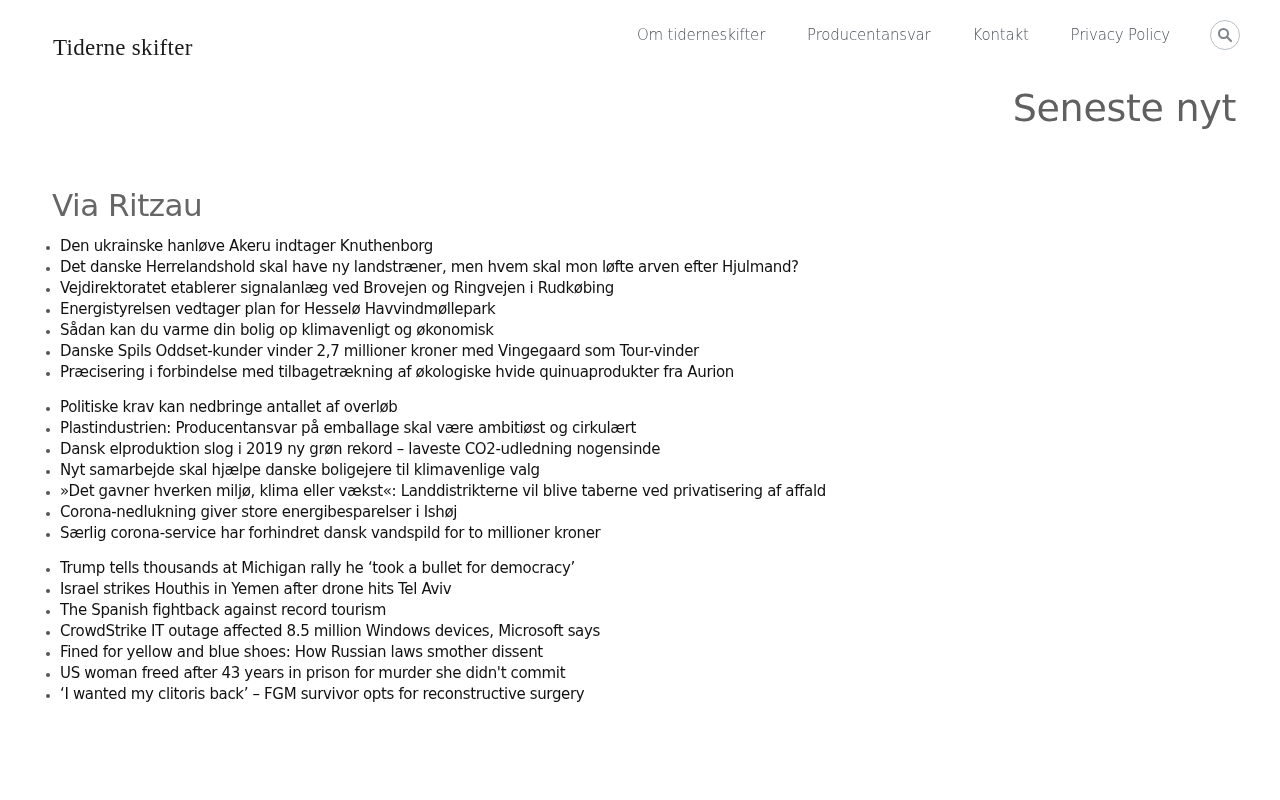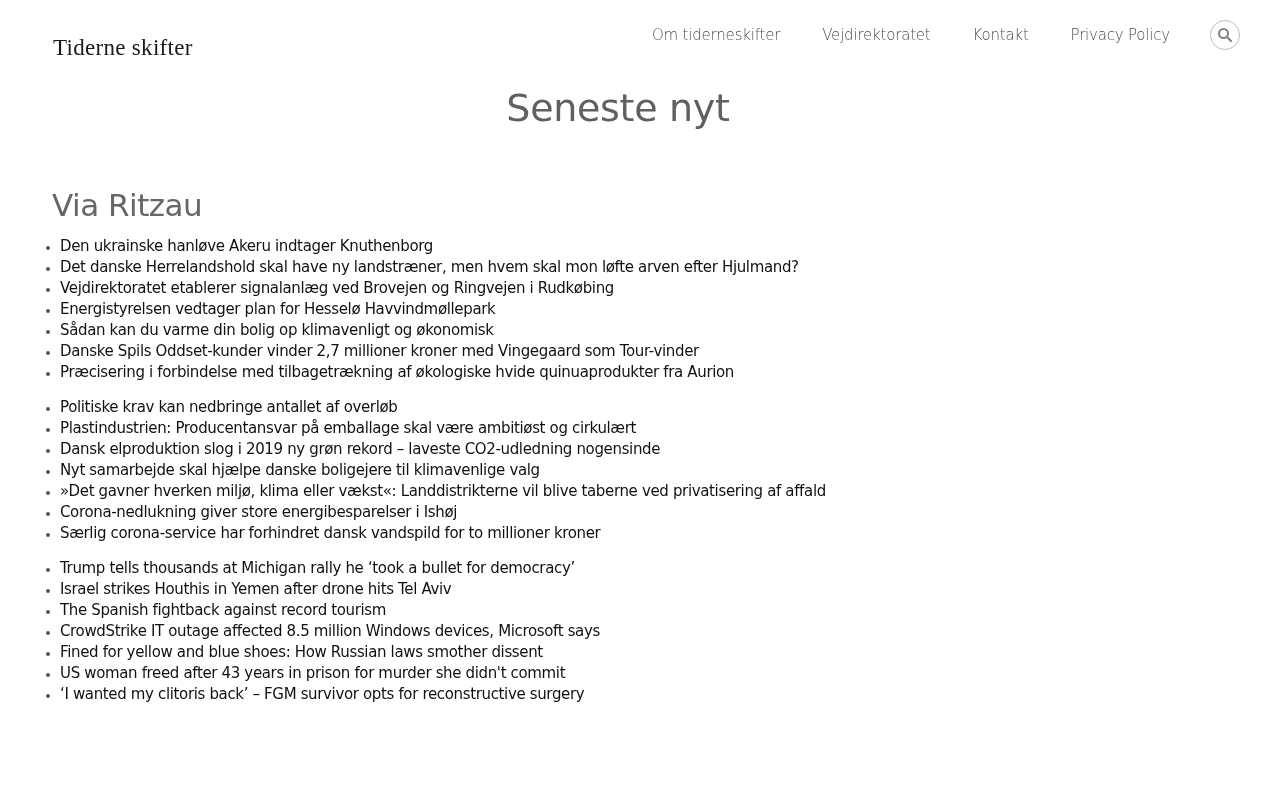--- a/index.html
+++ b/index.html
@@ -2,36 +2,36 @@
 <html><head>
   <meta charset="utf-8">
   <style>
     html, body { margin: 0; padding: 0; background: #ffffff; }
     body { width: 1280px; height: 800px; overflow: hidden; position: relative; font-family: "Liberation Sans", sans-serif; }
     .header { position: absolute; left: 0; top: 0; width: 1280px; height: 70px; }
     .site-title { position: absolute; left: 53px; top: 19px; font-size: 23px; color: #1a1a1a; letter-spacing: 0.3px; text-decoration: none; font-family: Liberation Serif, serif; font-weight: 300; margin-top: 16px; }
     .nav { position: absolute; top: 26px; right: 110px; display: flex; gap: 12px; }
     .nav a { font-size: 15px; color: #4a4f57; text-decoration: none; margin-left: 30px; font-family: "DejaVu Sans", sans-serif; font-weight: 300; letter-spacing: -0.2px; }
     .search-btn { position: absolute; left: 1210px; top: 20px; width: 28px; height: 28px; border: 1px solid #b9bfc6; border-radius: 50%; display: flex; align-items: center; justify-content: center; cursor: pointer; }
-    .page-title { position: absolute; left: 0; top: 86px; width: 1236px; text-align: center; font-size: 38px; color: #606060; font-weight: 500; margin: 0; font-family: "DejaVu Sans", sans-serif; letter-spacing: -0.3px; }
+    .page-title { position: absolute; left: 0; top: 86px; width: 1236px; text-align: right; font-size: 38px; color: #606060; font-weight: 500; margin: 0; font-family: "DejaVu Sans", sans-serif; letter-spacing: -0.3px; }
     .content { position: absolute; left: 40px; top: 174px; width: 1200px; }
     .section h2 { font-size: 31px; color: #666666; font-weight: 500; margin: 12px; line-height: 38px; font-family: "DejaVu Sans", sans-serif; letter-spacing: -0.5px; }
     .section ul { margin: 0 0 14px 0; padding-left: 20px; list-style: disc; }
     .section li { font-size: 15px; color: #111111; line-height: 21px; font-family: "DejaVu Sans", sans-serif; letter-spacing: -0.35px; }
     .section li::marker { color: #555; font-size: 12px; }
     .section li a { color: #111111; text-decoration: none; text-align: right; }
   </style>
 </head>
 <body>
 
 <header class="header">
   <a class="site-title" href="#">Tiderne skifter</a>
   <nav class="nav">
     <a href="#">Om tiderneskifter</a>
-    <a href="#">Vejdirektoratet</a>
+    <a href="#">Producentansvar</a>
     <a href="#">Kontakt</a>
     <a href="#">Privacy Policy</a>
   </nav>
   <div class="search-btn">
     <svg width="16" height="16" viewBox="0 0 16 16">
       <circle cx="6.5" cy="6.5" r="4.5" fill="none" stroke="#7d838b" stroke-width="2"></circle>
       <line x1="10" y1="10" x2="14" y2="14" stroke="#7d838b" stroke-width="2.2" stroke-linecap="round"></line>
     </svg>
   </div>
 </header>

